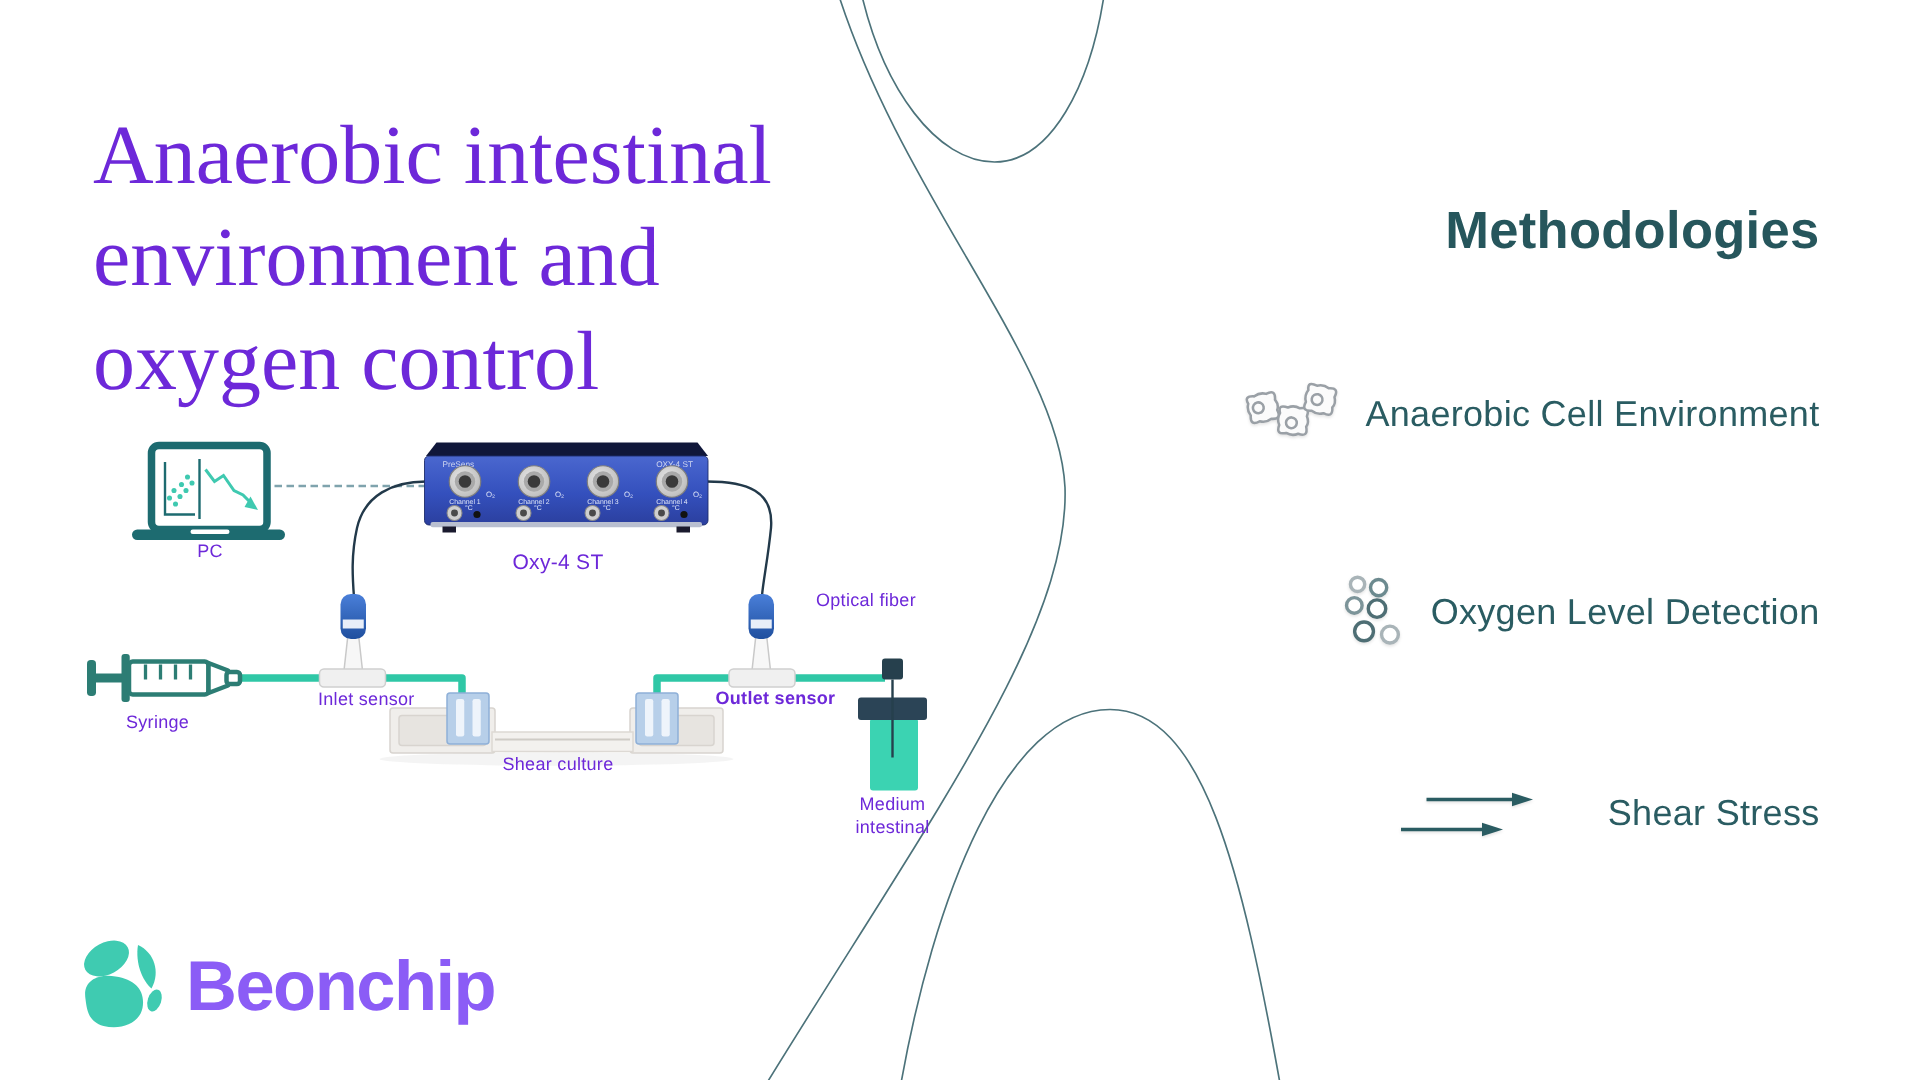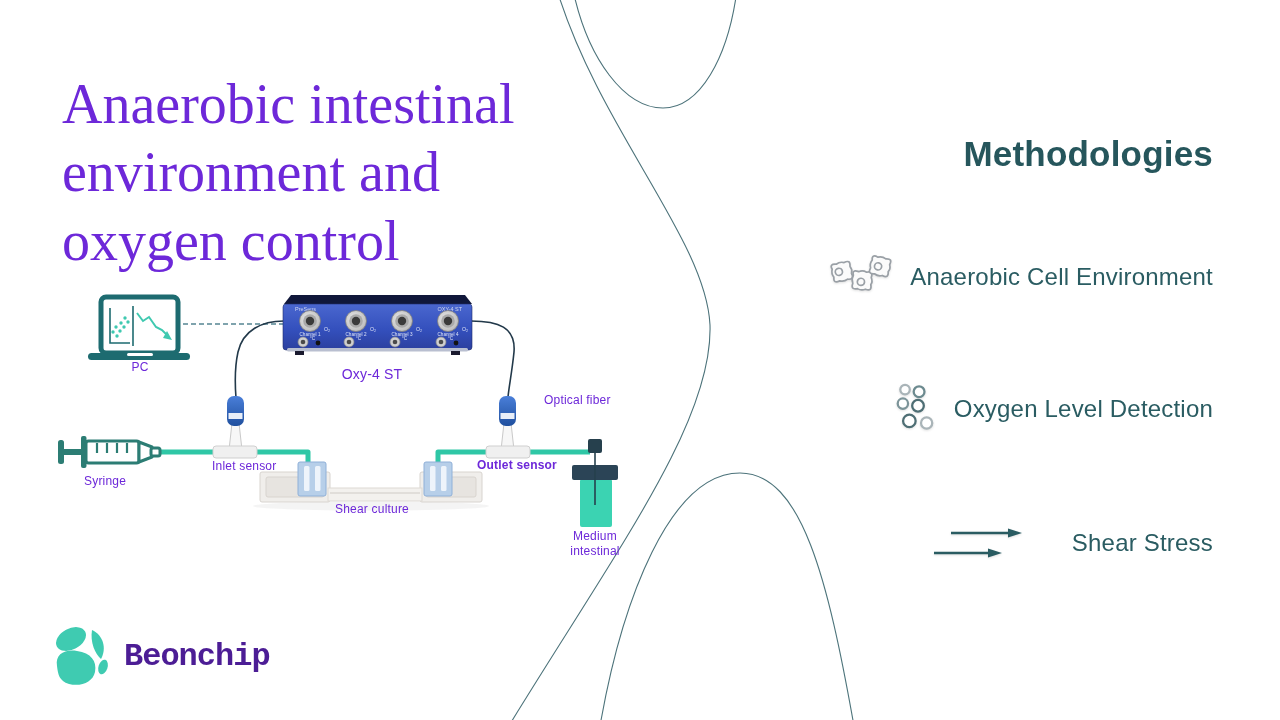--- a/index.html
+++ b/index.html
@@ -35,22 +35,22 @@
   .row-1 .micon{margin-right:17px;}
   .row-2{top:383px;}
   .row-2 .micon{margin-right:14px;}
   .row-3{top:517px;gap:20px;}
   .row-3 .micon{margin-right:26px;}
   .micon{flex:0 0 auto;filter:drop-shadow(0 1px 1px rgba(0,0,0,.12));}
   .logo{
     position:absolute;left:50px;top:624px;display:flex;align-items:center;
   }
   .logo-text{
-    margin-left:14px;font-size:32px;font-weight:bold;color:#4c1d95;
-    letter-spacing:-1px;font-family:Liberation Mono, monospace;
+    margin-left:14px;font-size:47px;font-weight:bold;color:#8b5cf6;
+    letter-spacing:-1px;font-family:Liberation Sans, sans-serif;
   }
   .tinytext{font-family:"Liberation Sans",sans-serif;}
 </style>
 </head>
 <body>
 
 <div class="slide">
 
   <svg class="deco" width="1280" height="720" viewBox="0 0 1280 720">
     <g fill="none" stroke="#2d5a63" stroke-width="1.1" opacity="0.85">

